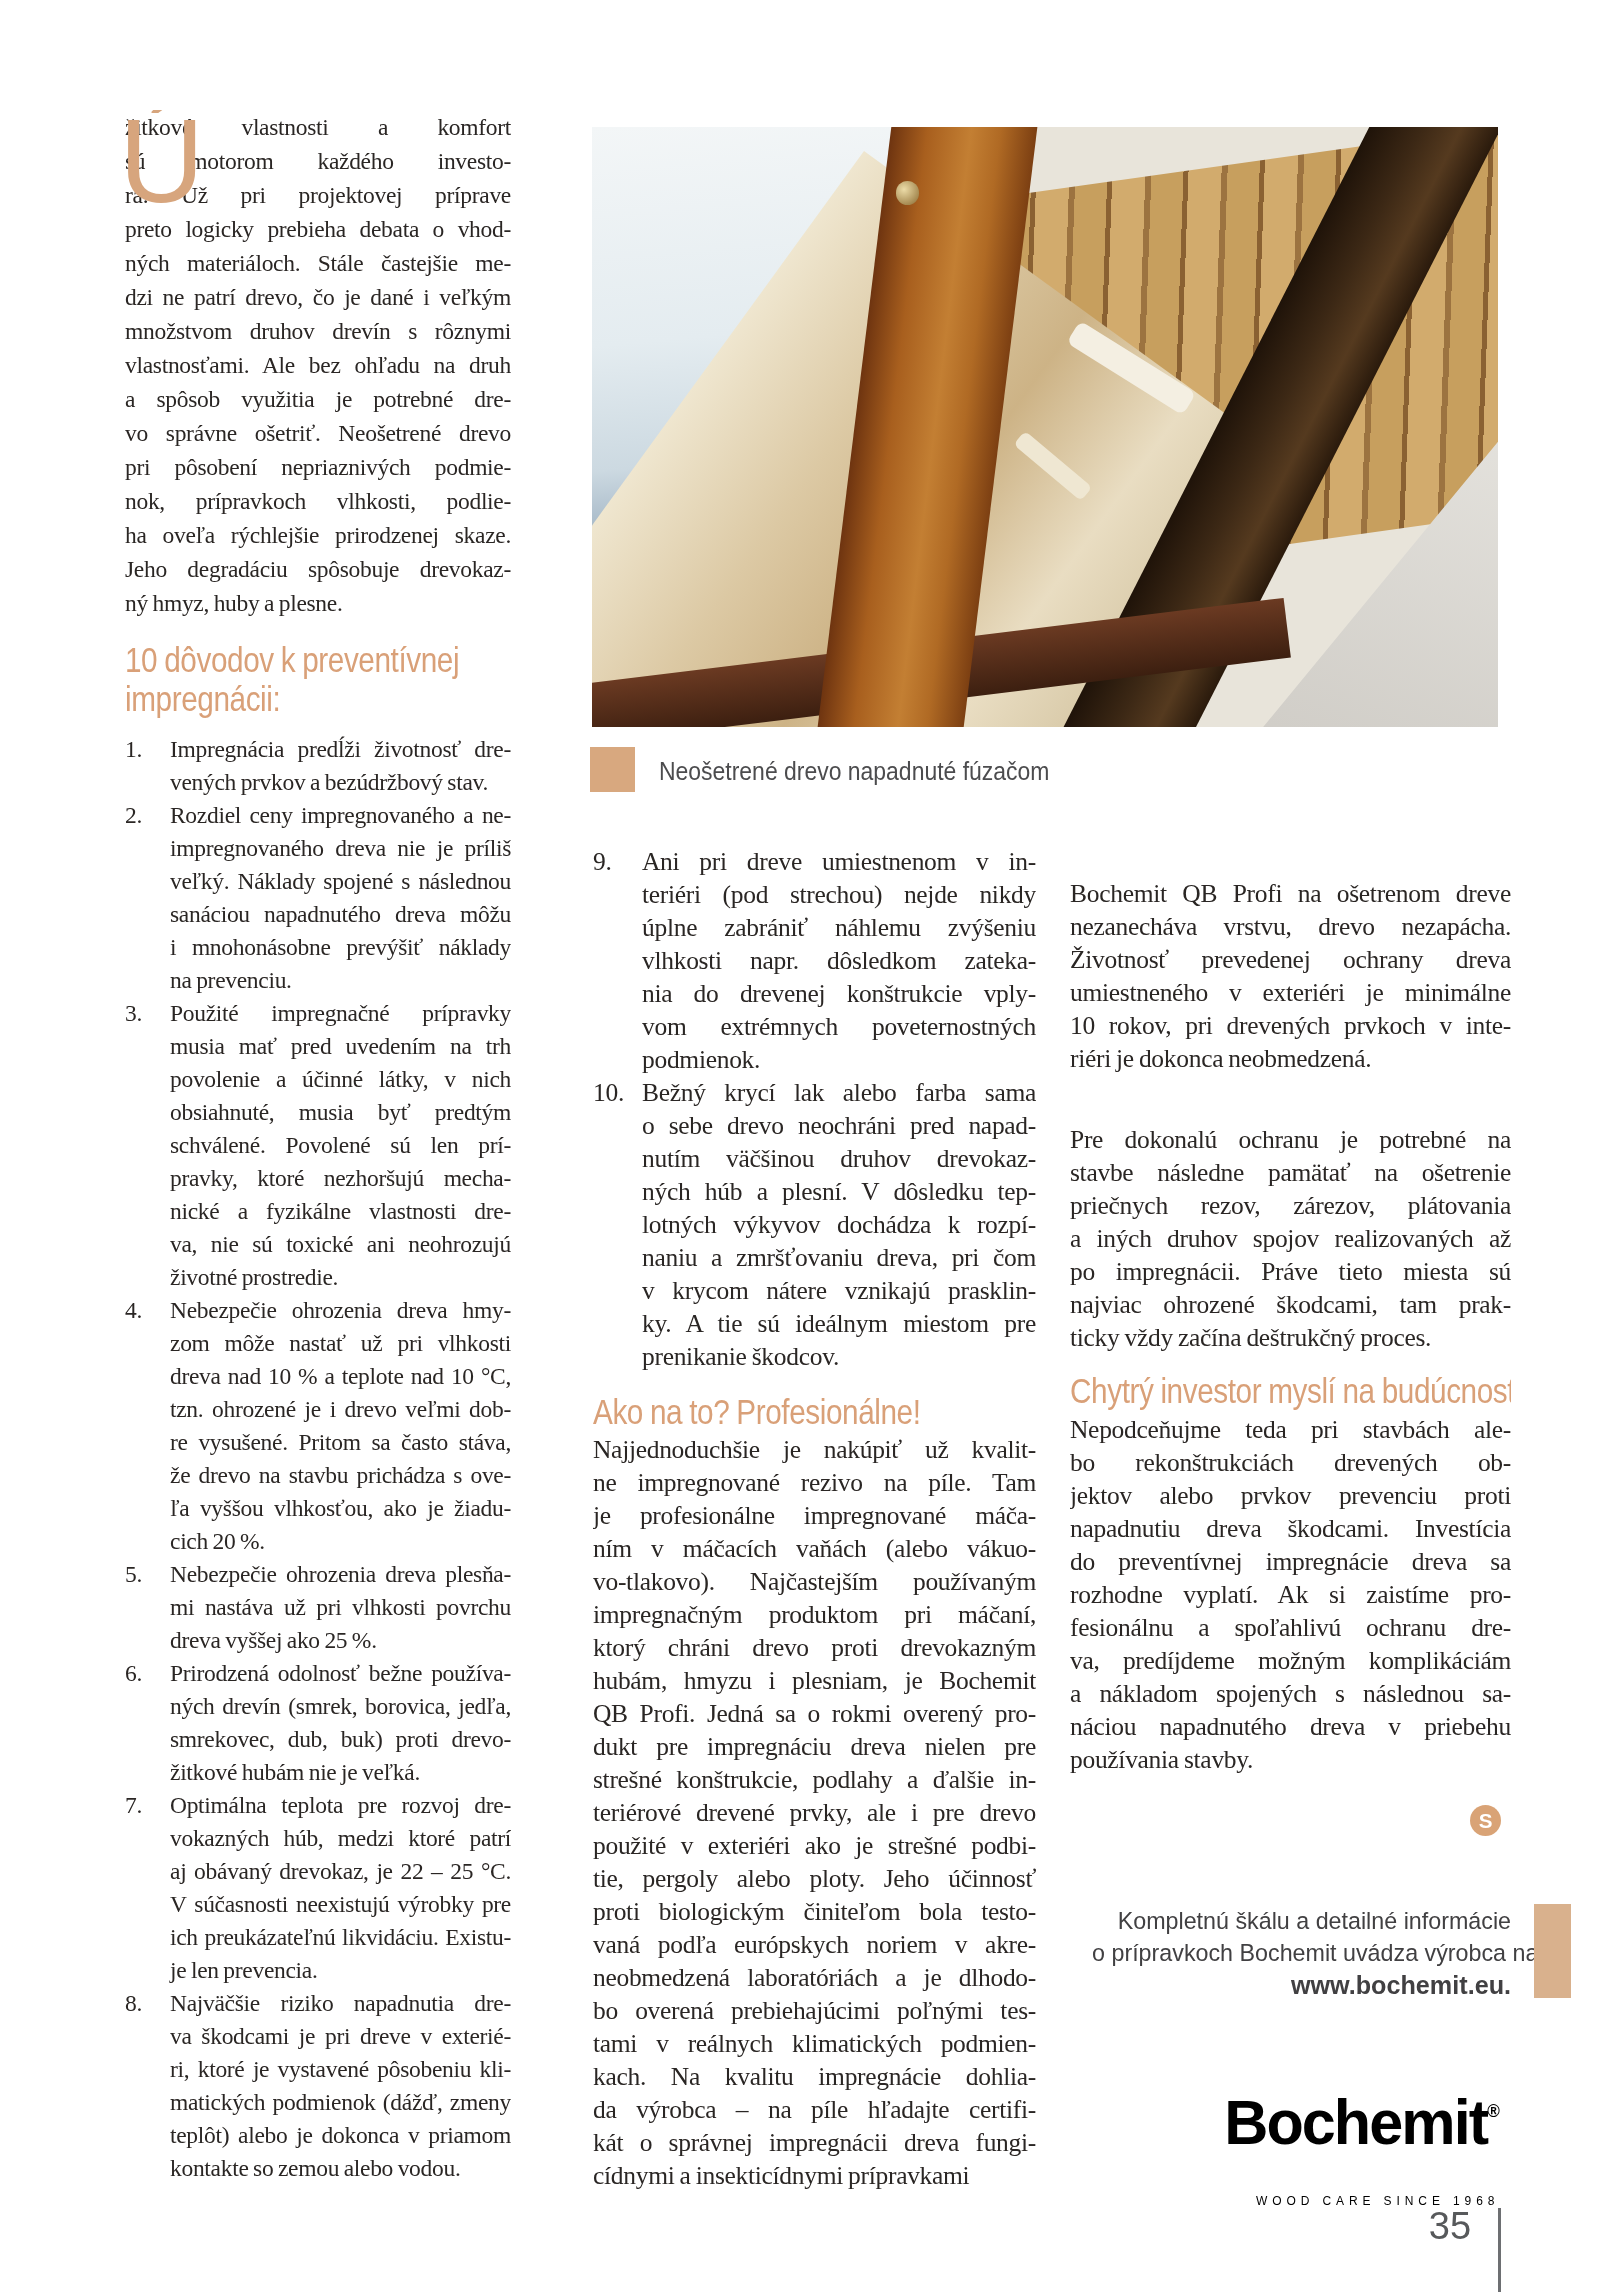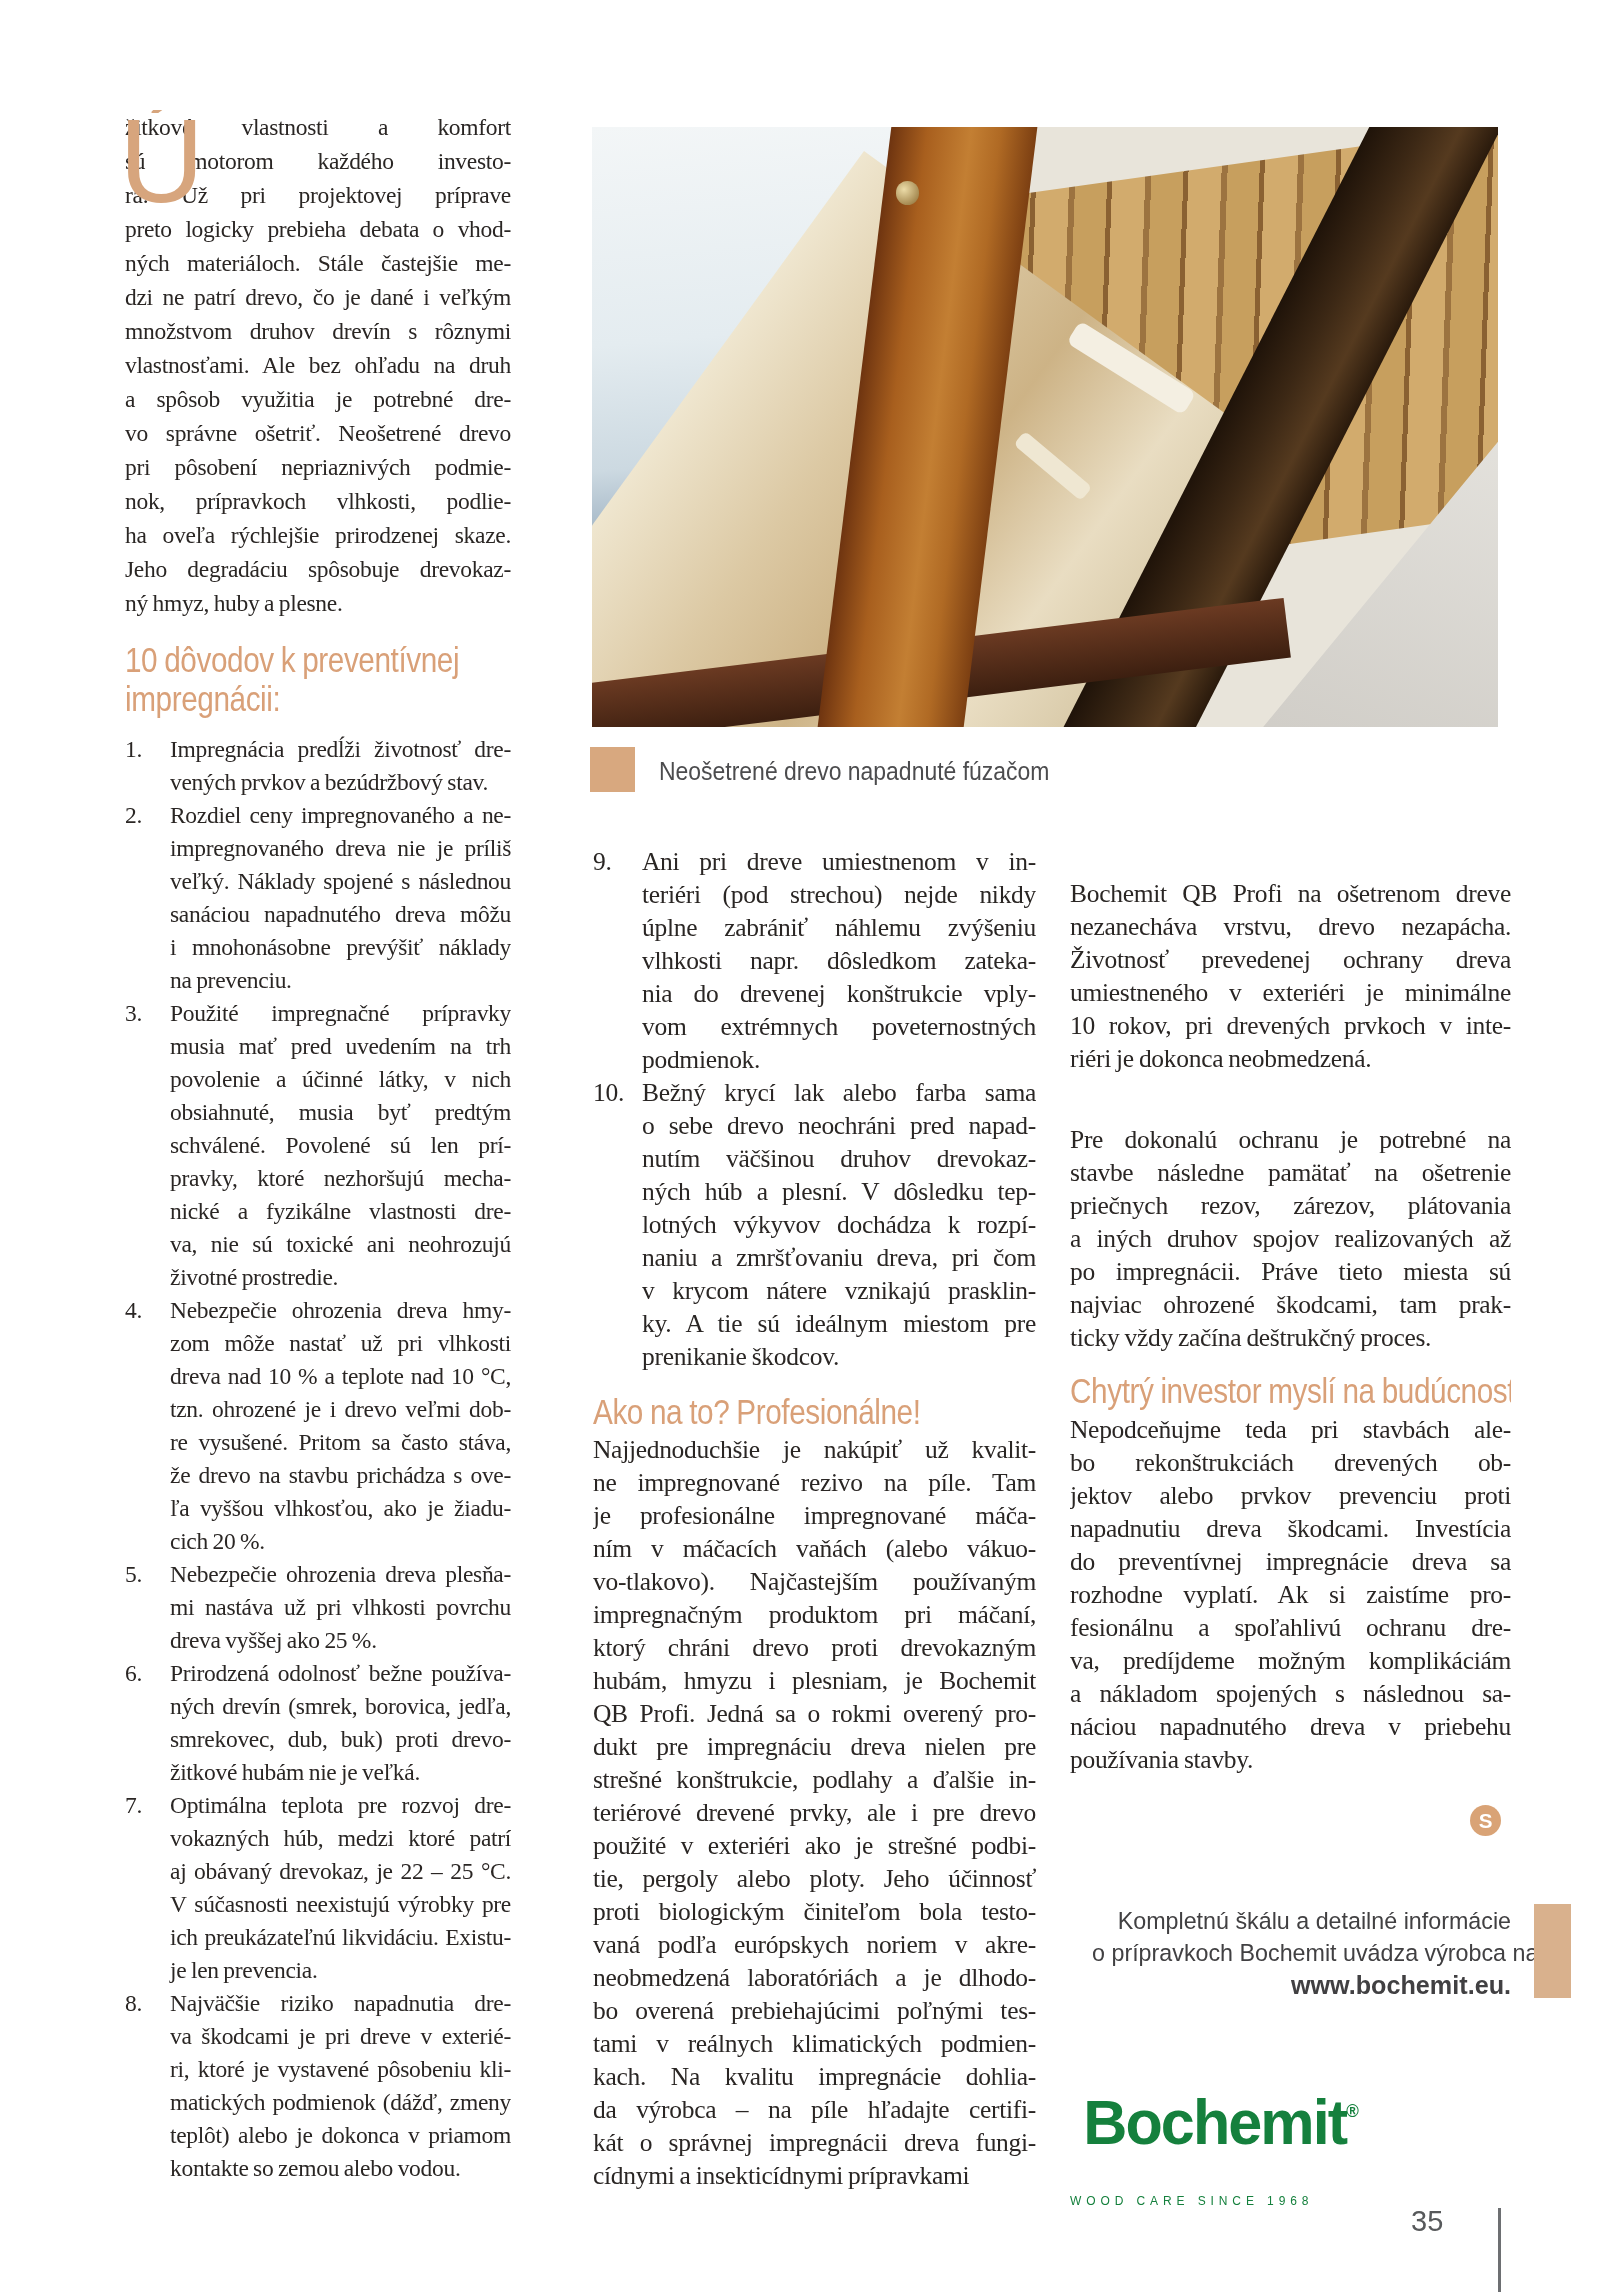--- a/index.html
+++ b/index.html
@@ -60,29 +60,29 @@
     background:#d9a376;color:#fff;font-family:"Liberation Sans",sans-serif;font-weight:bold;
     font-size:20.6px;text-align:center;line-height:31px;}
   
   .footer-info{position:absolute;left:1070px;top:1905px;width:441px;text-align:right;
     font-family:"Liberation Sans",sans-serif;font-size:24.5px;color:#414042;
     transform:scaleX(0.95);transform-origin:100% 0;}
   .footer-info .fl{line-height:32px;white-space:nowrap;}
   .footer-info .fl.bold{font-weight:bold;font-size:26.5px;}
   .side-square{position:absolute;left:1534px;top:1904px;width:37px;height:94px;background:#d9b18d;}
   
-  .brand{position:absolute;left:1070px;top:2080px;width:443px;
-    font-family:"Liberation Sans",sans-serif;color:#15803d;padding-right:0;}
+  .brand{position:absolute;left:1070px;top:2080px;width:443px;text-align:right;
+    font-family:"Liberation Sans",sans-serif;color:#000000;padding-right:0;}
   .brand .logo{font-size:63px;font-weight:bold;letter-spacing:-2px;line-height:63px;
     transform:scaleX(0.97);transform-origin:100% 50%;white-space:nowrap;padding-right:13.7px;}
   .brand .reg{font-size:17.6px;font-weight:bold;vertical-align:27.4px;letter-spacing:0;}
   .brand .tagline{font-size:12px;letter-spacing:4.9px;line-height:23.5px;padding-right:13.7px;white-space:nowrap;margin-top:36px;}
   
-  .page-num{position:absolute;left:1411px;top:2205px;width:78px;text-align:left;
-    font-family:"Liberation Sans",sans-serif;font-size:29px;color:#57595b;}
+  .page-num{position:absolute;left:1411px;top:2205px;width:78px;text-align:center;
+    font-family:"Liberation Sans",sans-serif;font-size:38px;color:#57595b;}
   .page-rule{position:absolute;left:1498px;top:2208px;width:2.9px;height:84px;background:#6d6f72;}
 </style>
 </head>
 <body>
 
 <div class="page">
 
   <div class="photo">
     <div class="ph-sky"></div>
     <div class="ph-planks"></div>

